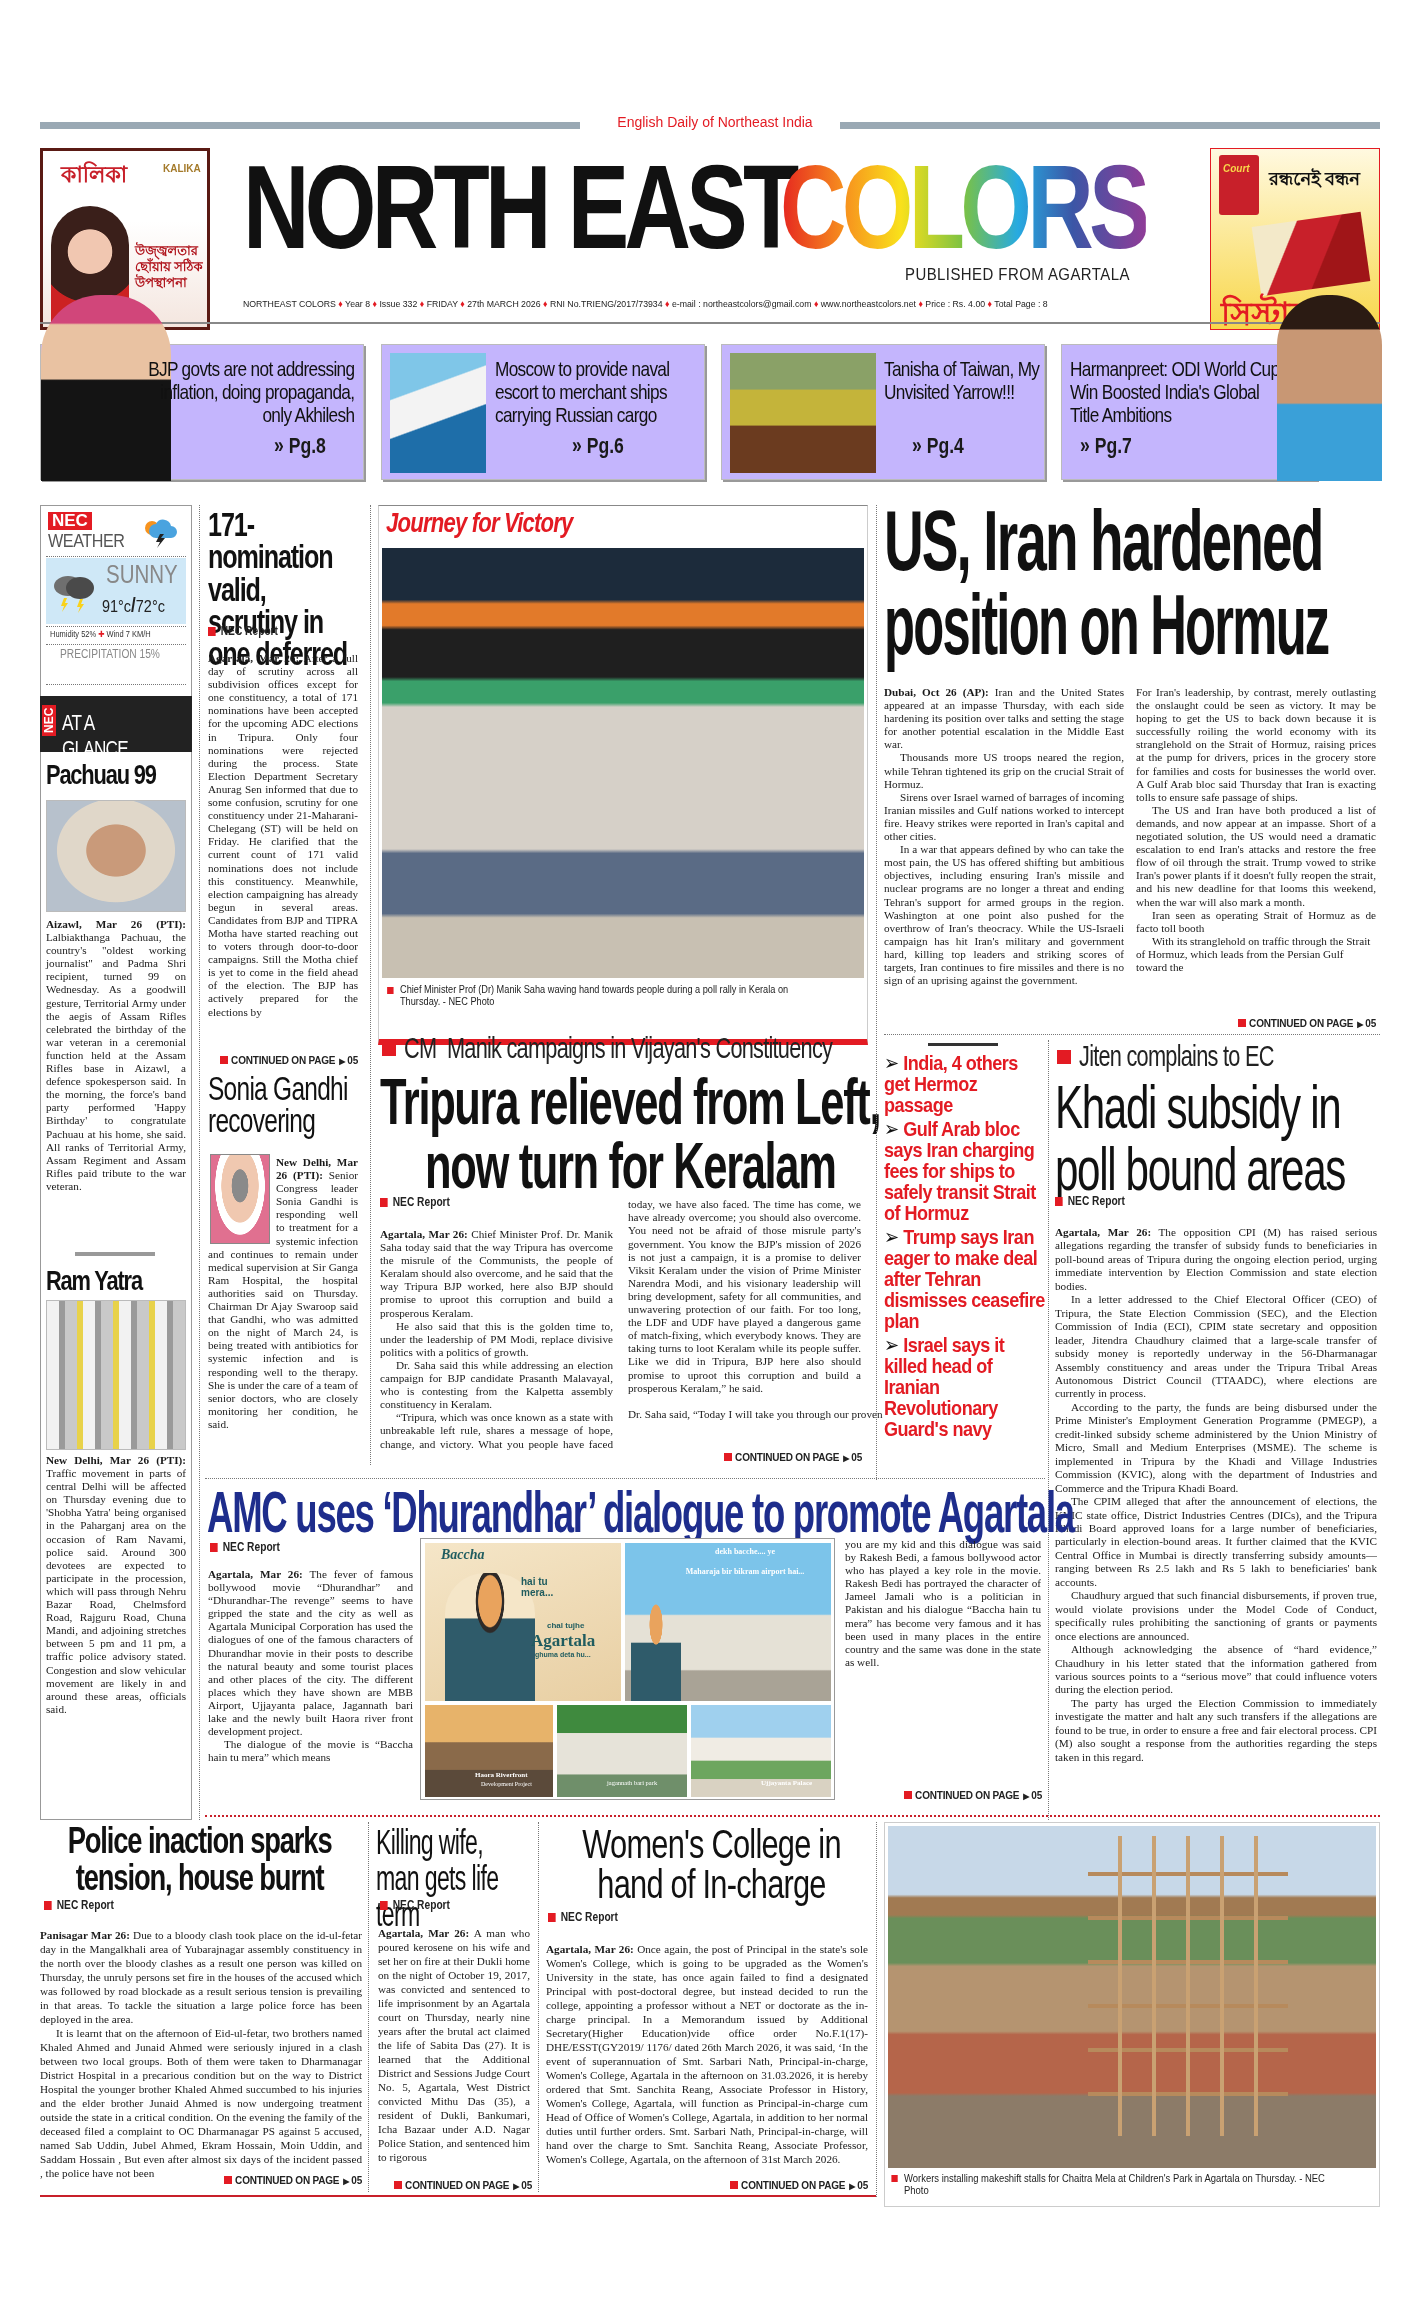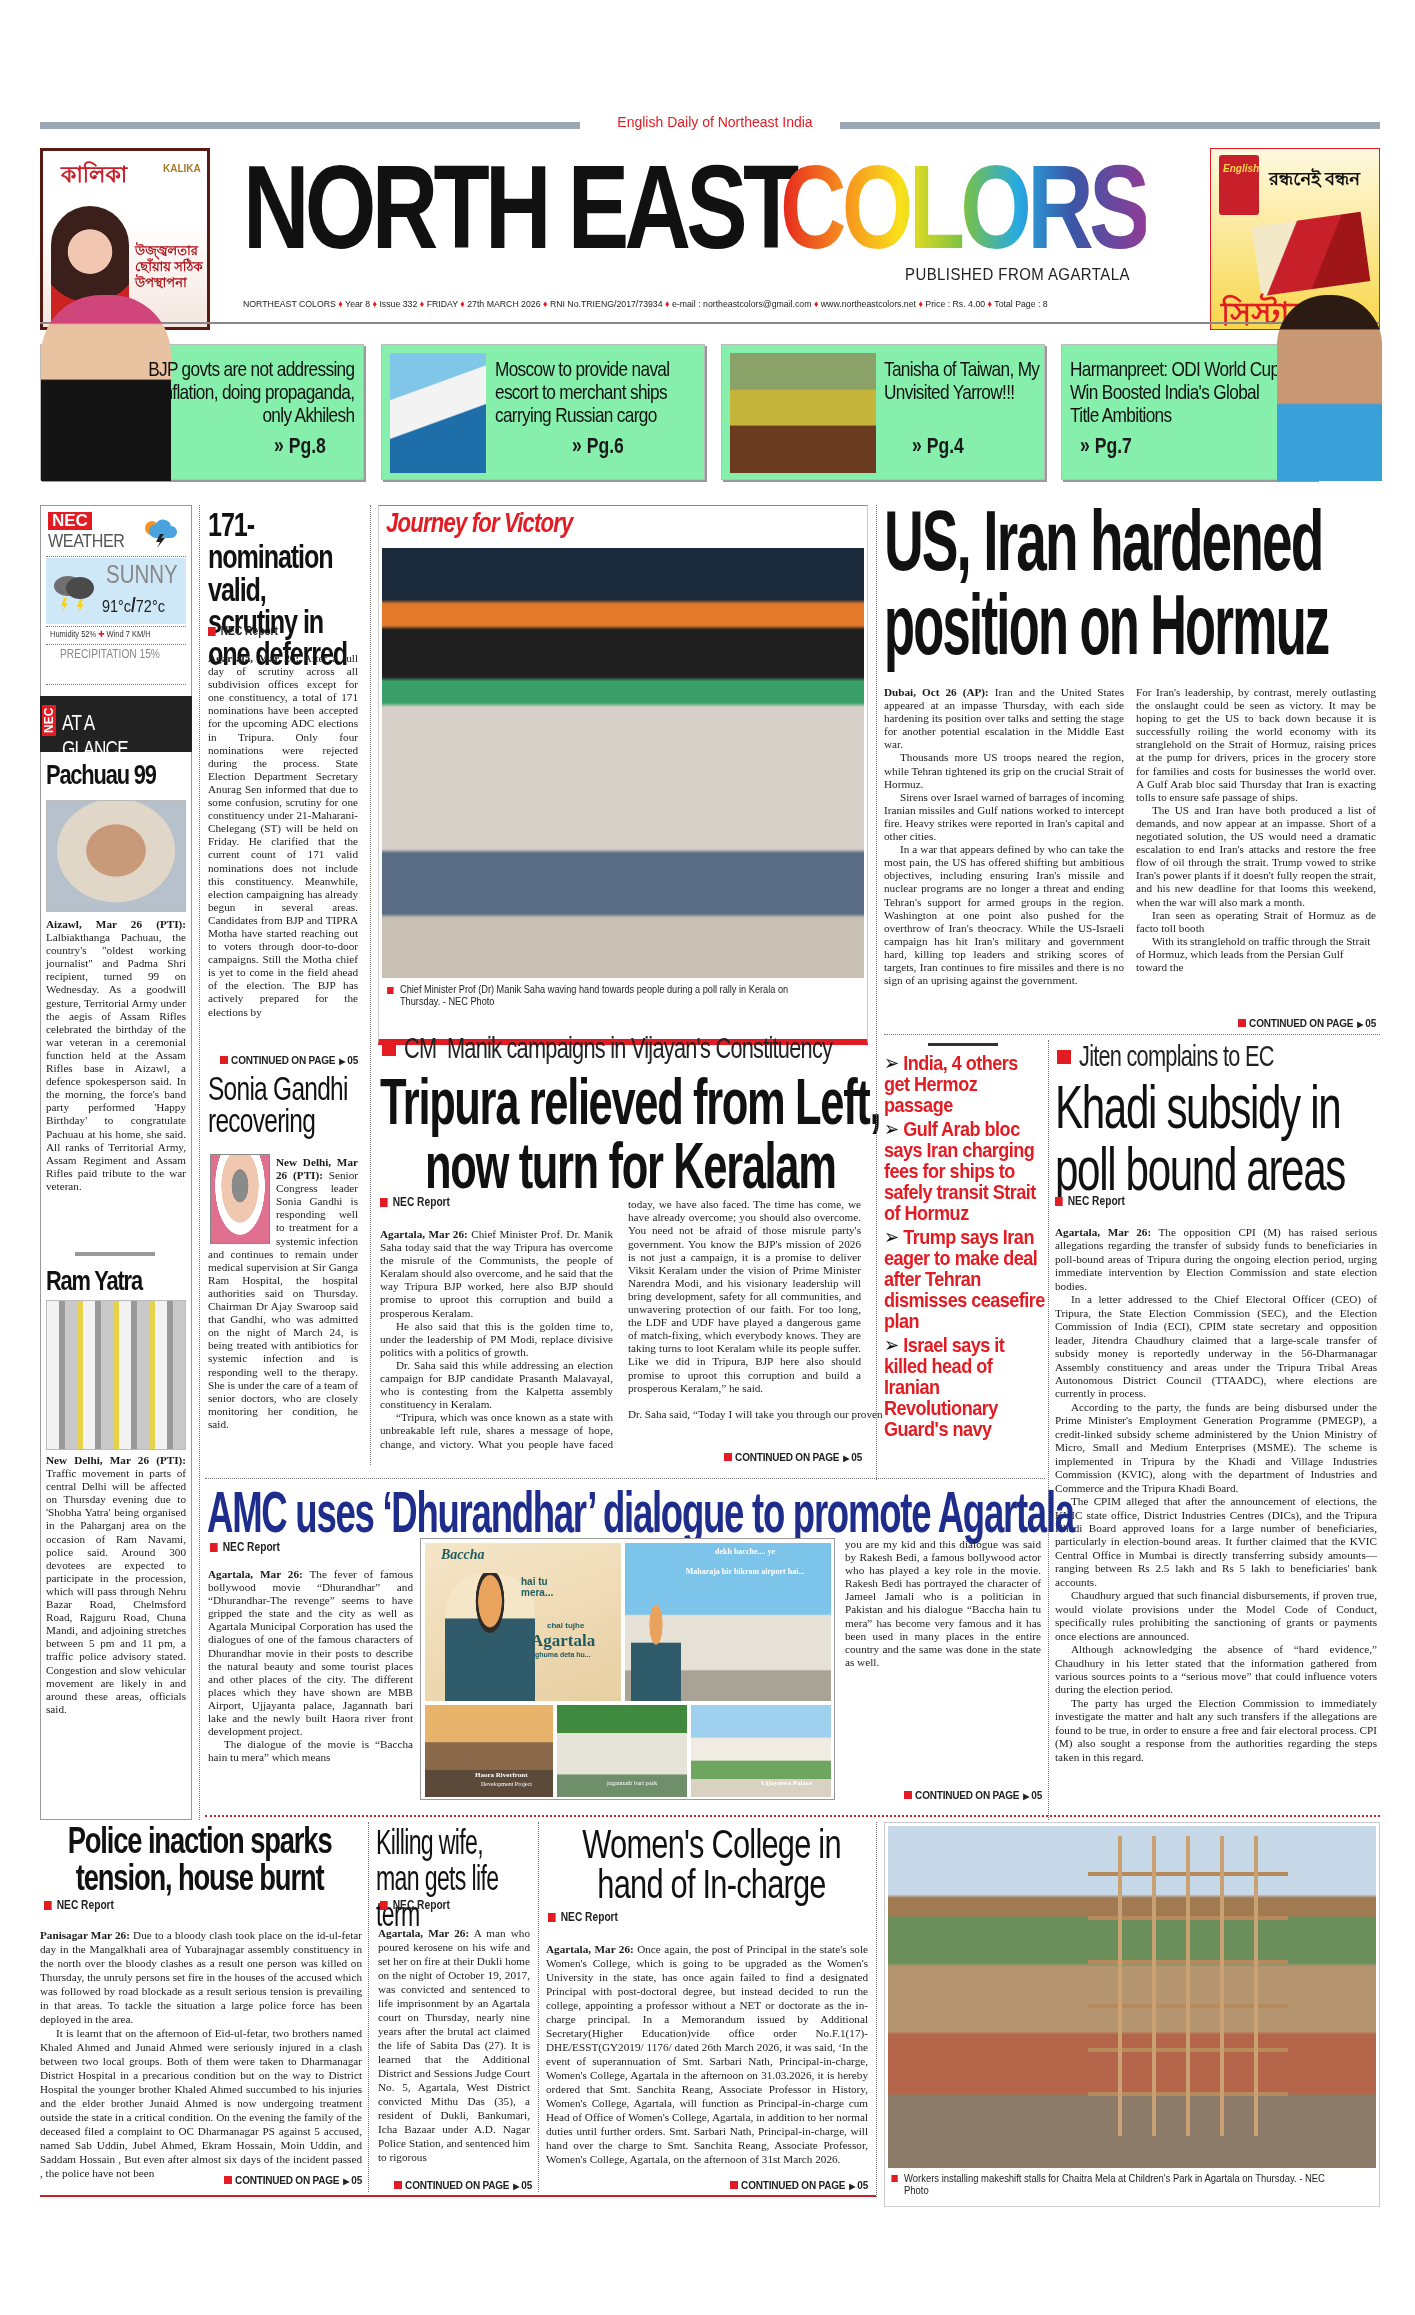--- a/index.html
+++ b/index.html
@@ -18,21 +18,21 @@
 .sq{display:inline-block;width:9px;height:9px;background:#e31b23}
 .cont{font-family:"Liberation Sans",sans-serif;font-size:10px;font-weight:bold;text-align:right;color:#222;letter-spacing:-.2px}
 .cont .sq{width:8px;height:8px;margin-right:3px}
 .cont .arrow{font-size:8px;margin:0 2px 0 4px}
 .head{font-family:"Liberation Sans",sans-serif;font-weight:bold;letter-spacing:-1.5px;transform-origin:left top;line-height:.95;color:#111}
 .photo{background:#888;overflow:hidden}
 
 .topline{height:7px;background:#9aa9b4}
 .logo-word{font-family:"Liberation Sans",sans-serif;font-weight:900;font-size:118px;letter-spacing:-6px;transform:scaleX(.78);transform-origin:left top;line-height:1}
 .colors-word{background:linear-gradient(90deg,#e52420 0%,#f7931e 18%,#f9e11b 33%,#7cc242 50%,#27aae1 65%,#3b56a6 80%,#8f3c97 100%);-webkit-background-clip:text;background-clip:text;color:transparent}
-.teaser{border:1.5px solid #bbb;box-shadow:2px 2px 0 #999;background:#86efac}
+.teaser{border:1.5px solid #bbb;box-shadow:2px 2px 0 #999;background:#c4b5fd}
 .teaser-title{font-family:"Liberation Sans",sans-serif;font-size:21px;line-height:23px;letter-spacing:-.8px;transform:scaleX(.82);transform-origin:left top;color:#111}
 .teaser-pg{font-family:"Liberation Sans",sans-serif;font-weight:bold;font-size:22px;transform:scaleX(.8);transform-origin:left top}
 .red-bullets div{font-family:"Liberation Sans",sans-serif;font-weight:bold;color:#e31b23;font-size:21px;line-height:21px;letter-spacing:-.6px}
 </style>
 </head>
 <body>
 
 <div class="abs topline" style="left:40px;top:122px;width:540px"></div>
 <div class="abs topline" style="left:840px;top:122px;width:540px"></div>
 <div class="abs sans" style="left:590px;top:114px;width:250px;text-align:center;color:#e31b23;font-size:14px">English Daily of Northeast India</div>
@@ -57,21 +57,21 @@
   <span>27th MARCH 2026</span> <span style="color:#e31b23">♦</span>
   <span>RNI No.TRIENG/2017/73934</span> <span style="color:#e31b23">♦</span>
   <span>e-mail : northeastcolors@gmail.com</span> <span style="color:#e31b23">♦</span>
   <span>www.northeastcolors.net</span> <span style="color:#e31b23">♦</span>
   <span>Price : Rs. 4.00</span> <span style="color:#e31b23">♦</span>
   <span>Total Page : 8</span>
 </div>
 
 <div class="abs" style="left:1210px;top:148px;width:170px;height:182px;border:1.5px solid #e31b23;background:linear-gradient(#fff9e0,#f8d74a);overflow:hidden">
   <div class="abs" style="left:8px;top:6px;width:40px;height:60px;background:#c8202a;border-radius:3px"></div>
-  <div class="abs sans" style="left:12px;top:14px;font-size:10px;color:#f8d74a;font-weight:bold;font-style:italic">English</div>
+  <div class="abs sans" style="left:12px;top:14px;font-size:10px;color:#f8d74a;font-weight:bold;font-style:italic">Court</div>
   <div class="abs" style="left:58px;top:16px;font-size:18px;color:#111;font-weight:bold">রন্ধনেই বন্ধন</div>
   <div class="abs" style="left:45px;top:70px;width:110px;height:70px;background:linear-gradient(120deg,#f3e9c9 0 30%,#c8202a 31% 60%,#a01518 61%);transform:rotate(-8deg)"></div>
   <div class="abs" style="left:10px;top:140px;font-size:32px;color:#e31b23;font-weight:bold">সিস্টার</div>
 </div>
 
 <div class="abs" style="left:40px;top:322px;width:1340px;height:2px;background:#888"></div>
 
 <div class="abs teaser" style="left:40px;top:344px;width:324px;height:136px">
   <div class="abs photo" style="left:0;top:-50px;width:130px;height:186px;background:linear-gradient(#d1467a 0 15%,#e9c2a2 16% 45%,#141414 46% 100%);border-radius:60px 60px 0 0"></div>
   <div class="abs teaser-title" style="left:92px;top:12px;width:270px;text-align:right">BJP govts are not addressing inflation, doing propaganda, only Akhilesh</div>

